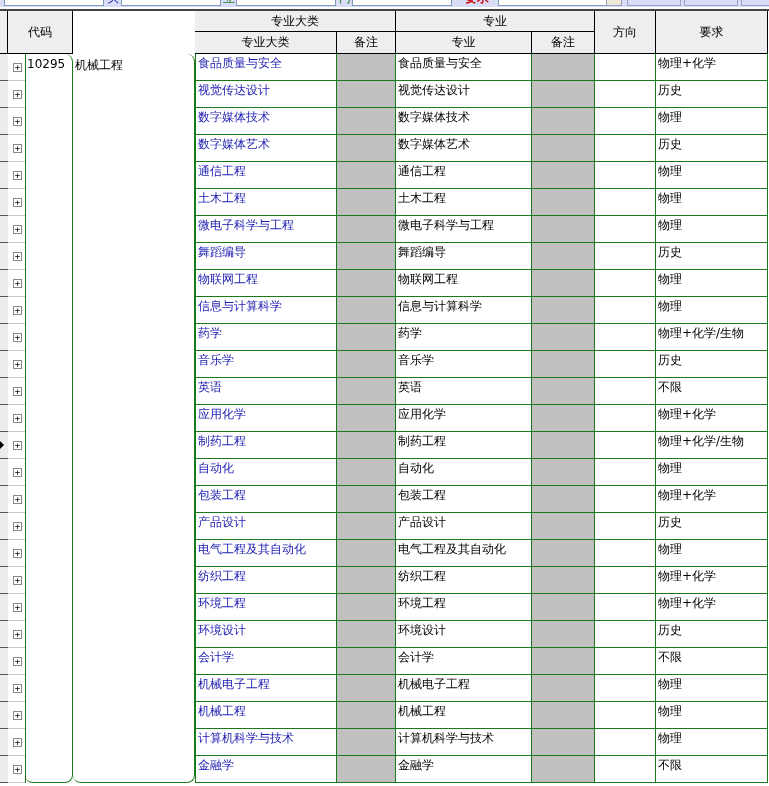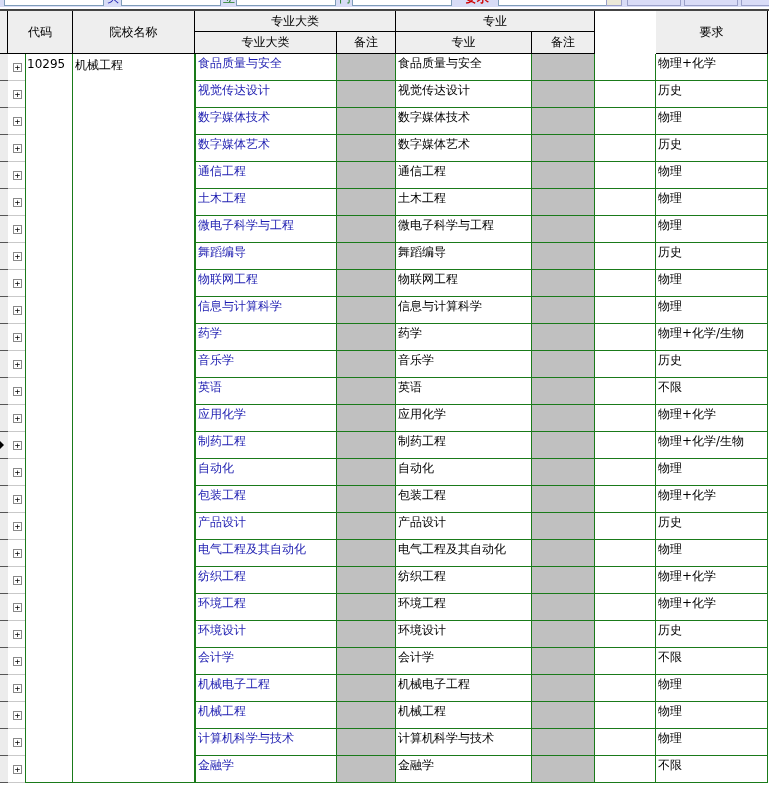--- a/index.html
+++ b/index.html
@@ -20,21 +20,21 @@
   .hdr-outer { position: absolute; left: 0; top: 0; width: 769px; height: 53px; border-top: 2px solid #444; }
 
   .body { position: absolute; left: 0; top: 45px; width: 769px; }
   .selcol { position: absolute; left: 0; width: 8px; background: #eeeeee; border-right: 1px solid #888; }
   .selcell { position: absolute; left: 0; width: 8px; border-bottom: 1px solid #555; background: #ececec; }
   .arrow { position: absolute; left: -1px; width: 0; height: 0; border-top: 5px solid transparent; border-bottom: 5px solid transparent; border-left: 5px solid #000; }
   .expbox { position: absolute; left: 5px; width: 9px; height: 9px; border: 1px solid #8a8a8a; background: #fff;
             font-size: 9px; line-height: 7px; text-align: center; color: #000; font-family: "DejaVu Sans Mono", monospace; }
   .exprowline { position: absolute; left: 8px; width: 17px; border-bottom: 1px solid #c9c9c9; }
 
-  .mergedcell { position: absolute; border-right: 1px solid #1a7a1a; border-bottom: 1px solid #1a7a1a; padding: 3px 2px; font-size: 12px; }
+  .mergedcell { position: absolute; border-right: 1px solid #1a7a1a; border-bottom: 1px solid #1a7a1a; padding: 3px 2px; font-size: 12px; border-radius: 8px; }
   .cell { position: absolute; height: 27px; border-right: 1px solid #1a7a1a; border-bottom: 1px solid #1a7a1a;
           padding: 1px 2px; font-size: 12px; line-height: 16px; white-space: nowrap; overflow: hidden; }
   .cell.link { color: #1c1cb0; }
   .cell.grey { background: #c0c0c0; }
   .vline-left { position: absolute; border-left: 1px solid #1a7a1a; }
 </style>
 </head>
 <body>
 
 <div class="topstrip">
@@ -50,27 +50,27 @@
   <div class="ddbtn" style="left:606px;"></div>
   <div class="btn" style="left:627px;width:54px;"></div>
   <div class="btn" style="left:684px;width:54px;"></div>
   <div class="btn" style="left:741px;width:40px;"></div>
 </div>
 
 <div class="grid">
   <div class="hdr-outer">
     <div class="hcell" style="left:0;top:0;width:8px;height:43px;"></div>
     <div class="hcell" style="left:8px;top:0;width:65px;height:43px;">代码</div>
-    <div class="hcell" style="left:73px;top:0;width:122px;height:43px;">院校名称</div>
     <div class="hcell" style="left:195px;top:0;width:201px;height:21px;">专业大类</div>
     <div class="hcell" style="left:195px;top:21px;width:142px;height:22px;">专业大类</div>
     <div class="hcell" style="left:337px;top:21px;width:59px;height:22px;">备注</div>
     <div class="hcell" style="left:396px;top:0;width:199px;height:21px;">专业</div>
     <div class="hcell" style="left:396px;top:21px;width:136px;height:22px;">专业</div>
     <div class="hcell" style="left:532px;top:21px;width:63px;height:22px;">备注</div>
+    <div class="hcell" style="left:595px;top:0;width:61px;height:43px;">方向</div>
     <div class="hcell" style="left:656px;top:0;width:112px;height:43px;">要求</div>
   </div>
 
   <div class="body" id="gridbody">
 
     <div class="mergedcell" id="codecell" style="left: 25px; top: 0px; width: 48px; height: 729px;">10295</div>
     <div class="mergedcell" id="namecell" style="left: 73px; top: 0px; width: 122px; height: 729px;">机械工程</div>
     <div class="vline-left" id="vl1" style="left: 25px; top: 0px; height: 729px;"></div>
   <div class="selcol" style="top: 0px; height: 729px;"></div>
       <div class="selcell" style="top: 0px; height: 27px;"></div>

